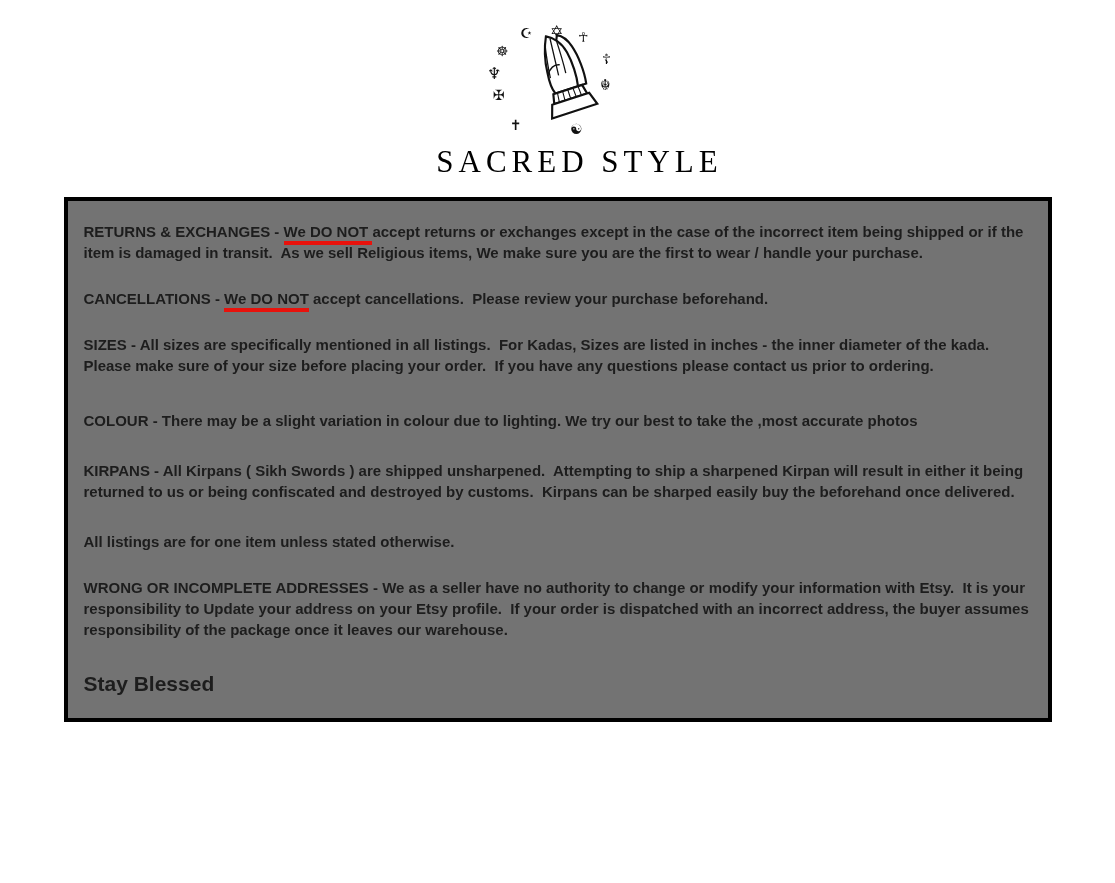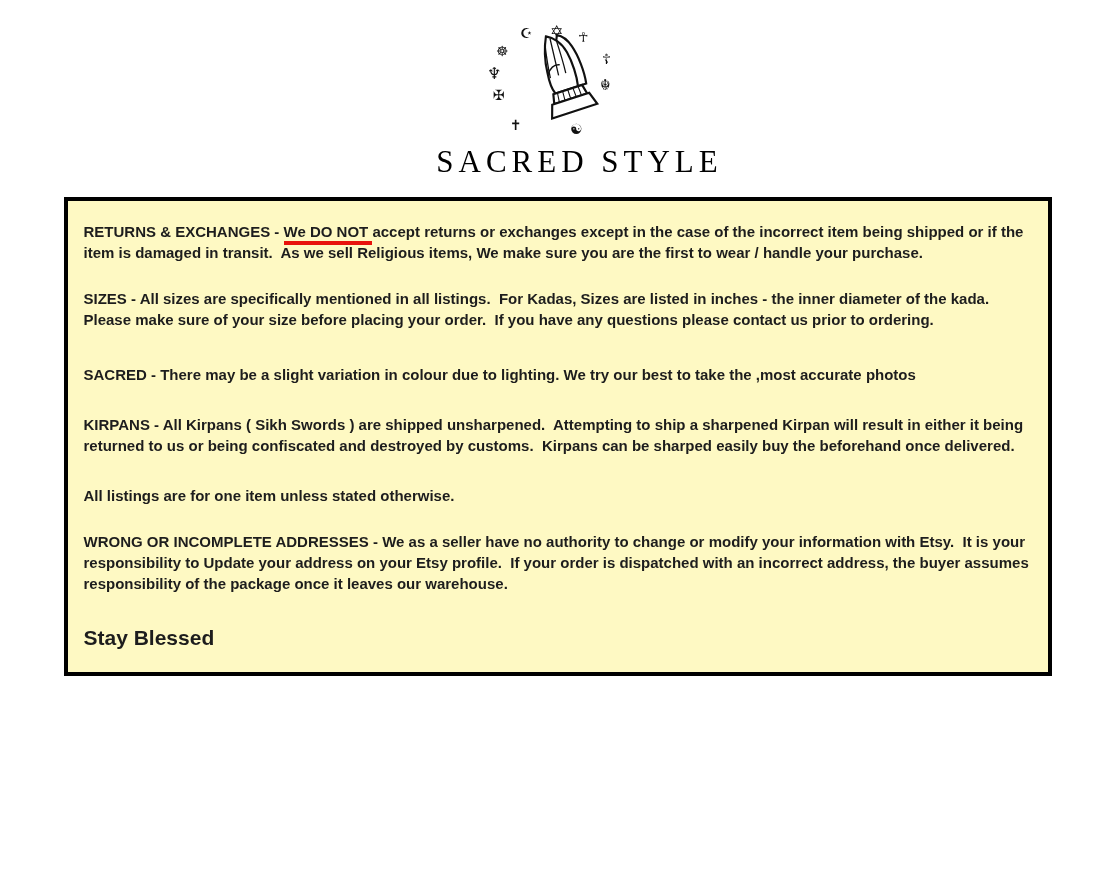--- a/index.html
+++ b/index.html
@@ -59,21 +59,21 @@
     padding-left: 44px;
   }
 
   
   .policy-box {
     box-sizing: border-box;
     width: 988px;
     margin: 17px auto 0 auto;
     border: 4px solid #000;
     padding: 20px 16px 16px 16px;
-    background: #fef9c3;
+    background: #737373;
   }
   .para {
     margin: 0 0 25px 0;
     font-size: 15px;
     font-weight: bold;
     color: #1d1d1d;
     line-height: 1.4;
     white-space: pre-wrap;
     max-width: 950px;
   }
@@ -122,24 +122,25 @@
       </g>
     </svg>
   </div>
   <div class="brand">SACRED STYLE</div>
 </div>
 
 <div class="policy-box">
 
   <p class="para"><span>RETURNS &amp; EXCHANGES</span><span> - </span><span class="red-u">We DO NOT </span><span>accept returns or exchanges except in the case of the incorrect item being shipped or if the item is damaged in transit.  As we sell Religious items, We make sure you are the first to wear / handle your purchase.</span></p>
 
+  <p class="para"><span>CANCELLATIONS</span><span> - </span><span class="red-u">We DO NOT</span><span> accept cancellations.  Please review your purchase beforehand.</span></p>
 
   <p class="para gap-lg"><span>SIZES</span><span> - </span><span>All sizes are specifically mentioned in all listings.  For Kadas, Sizes are listed in inches - the inner diameter of the kada.  Please make sure of your size before placing your order.  If you have any questions please contact us prior to ordering.</span></p>
 
-  <p class="para gap-md"><span>SACRED</span><span> - </span><span>There may be a slight variation in colour due to lighting. We try our best to take the ,most accurate photos</span></p>
+  <p class="para gap-md"><span>COLOUR</span><span> - </span><span>There may be a slight variation in colour due to lighting. We try our best to take the ,most accurate photos</span></p>
 
   <p class="para gap-md"><span>KIRPANS</span><span> - </span><span>All Kirpans ( Sikh Swords ) are shipped unsharpened.  Attempting to ship a sharpened Kirpan will result in either it being returned to us or being confiscated and destroyed by customs.  Kirpans can be sharped easily buy the beforehand once delivered.</span></p>
 
   <p class="para"><span>All listings are for one item unless stated otherwise.</span></p>
 
   <p class="para gap-md"><span>WRONG OR INCOMPLETE ADDRESSES</span><span> - </span><span>We as a seller have no authority to change or modify your information with Etsy.  It is your responsibility to Update your address on your Etsy profile.  If your order is dispatched with an incorrect address, the buyer assumes responsibility of the package once it leaves our warehouse.</span></p>
 
   <p class="para signoff last"><span>Stay Blessed</span></p>
 
 </div>

